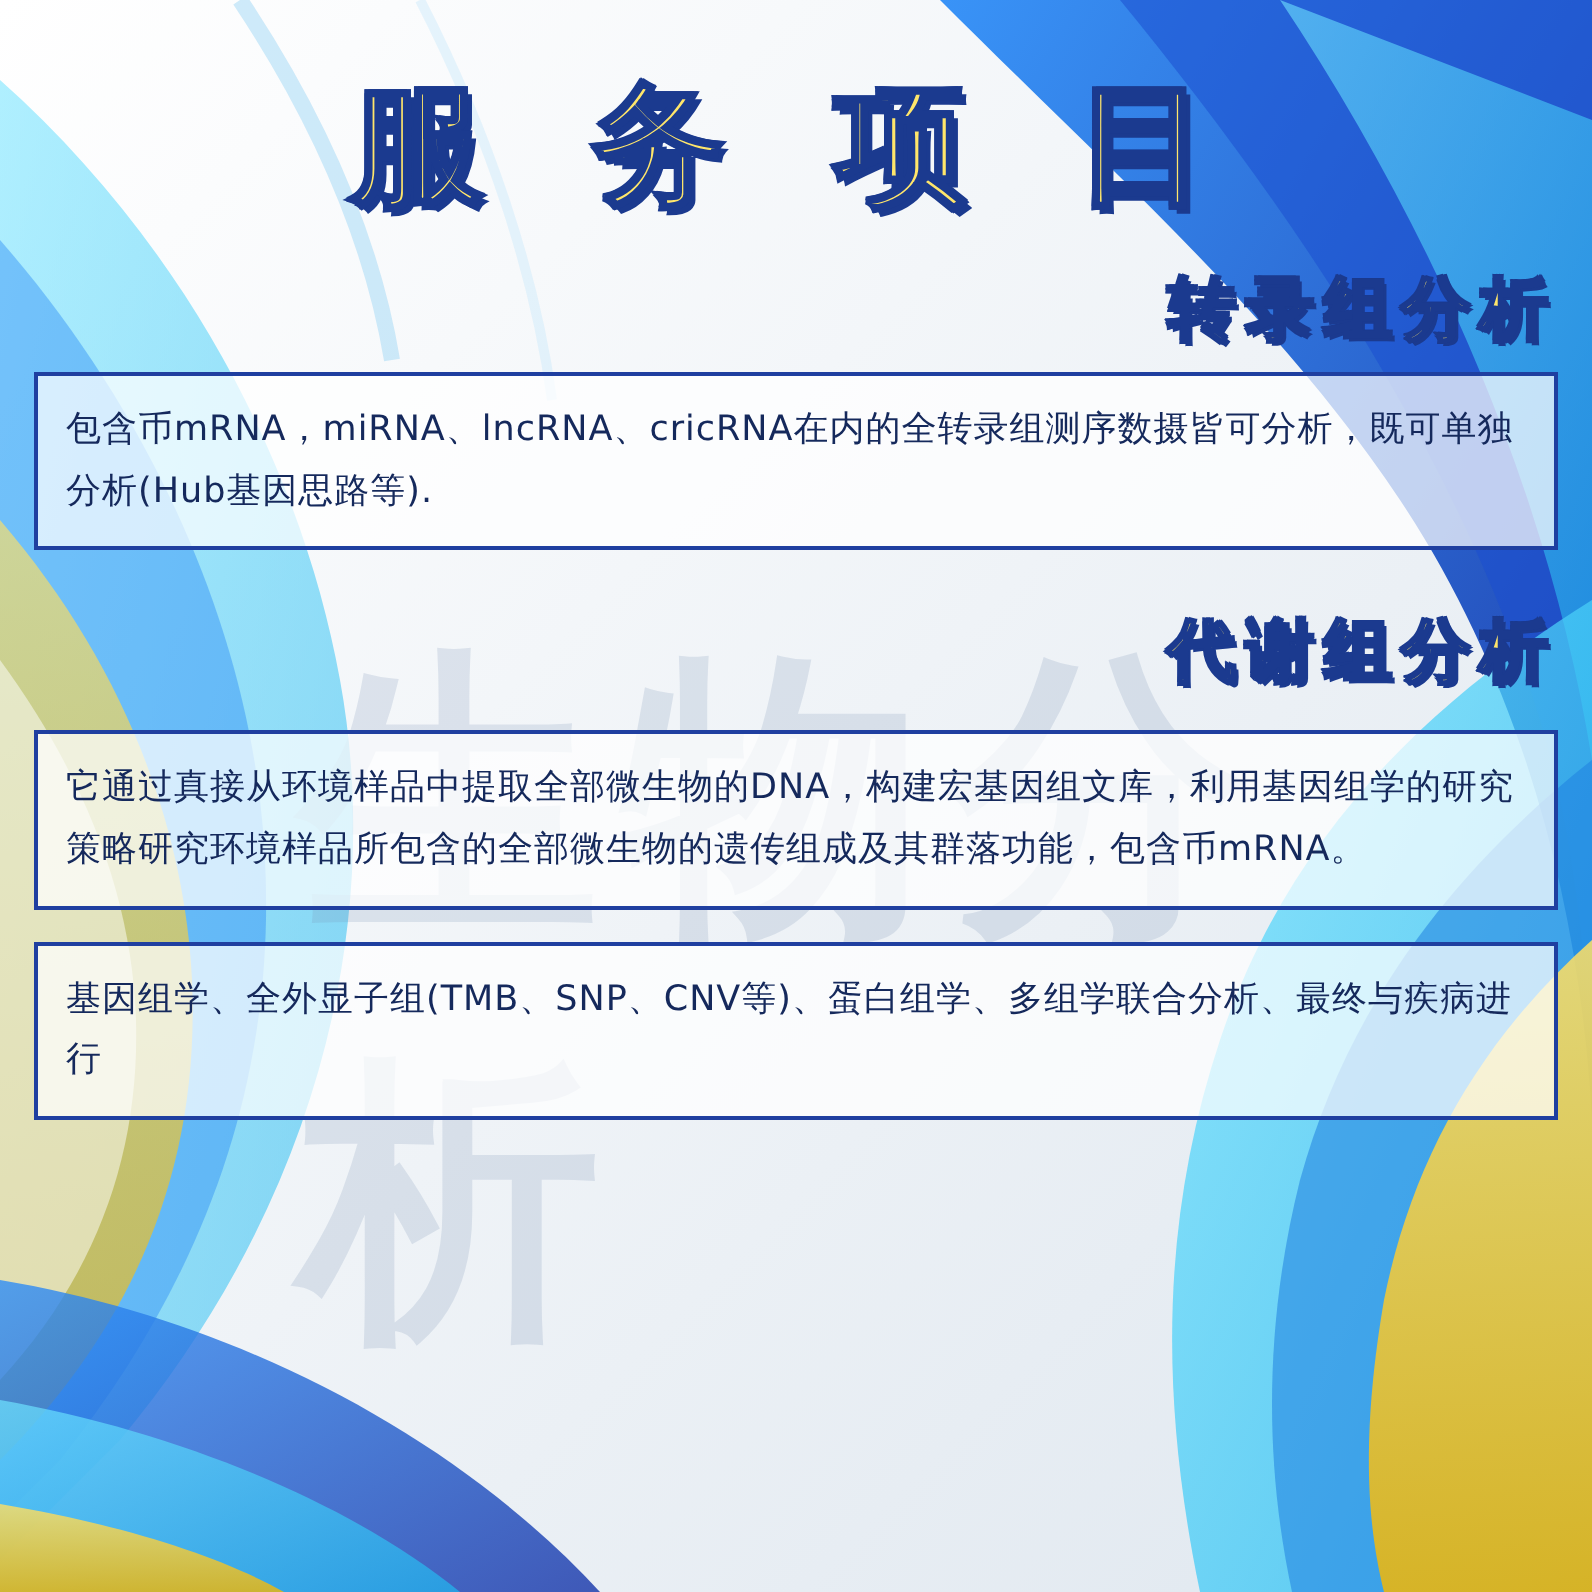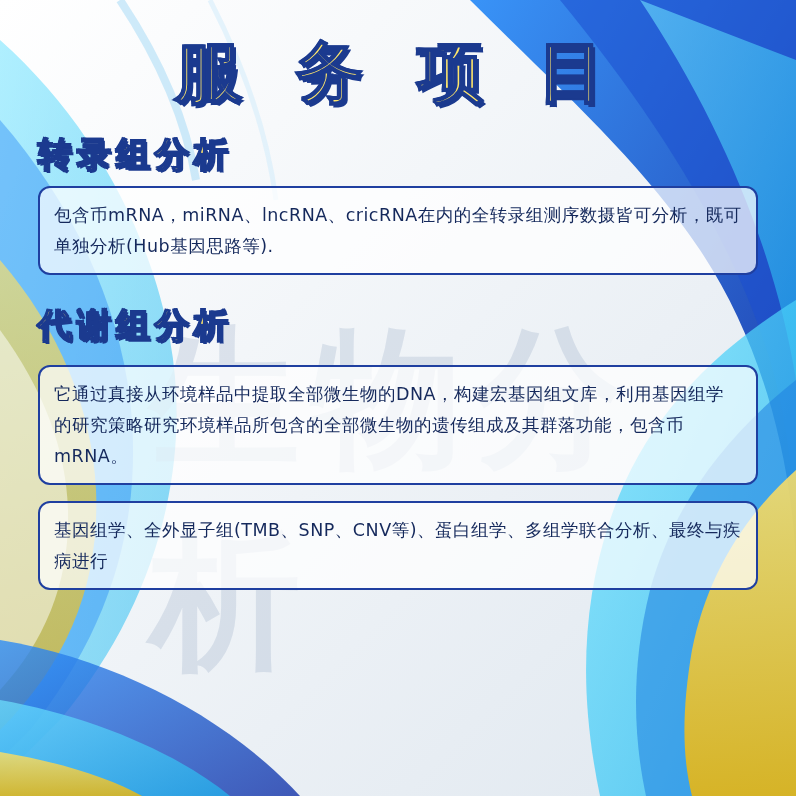--- a/index.html
+++ b/index.html
@@ -38,58 +38,58 @@
     font-family: "DejaVu Sans", sans-serif;
     pointer-events: none;
     user-select: none;
   }
   .content {
     position: relative;
     z-index: 5;
     width: 796px;
     height: 692px;
     box-sizing: border-box;
-    padding: 0 38px;
+    padding: 0 17px;
   }
   .main-title {
     text-align: center;
     font-size: 66px;
     font-weight: bold;
     letter-spacing: 16px;
     color: #ffe66b;
     -webkit-text-stroke: 2px #1b3a8f;
     text-shadow:
       3px 3px 0 #1b3a8f,
       -1px -1px 0 #1b3a8f,
       1px -1px 0 #1b3a8f,
       -1px 1px 0 #1b3a8f;
     padding-top: 28px;
     font-family: "DejaVu Sans", sans-serif;
   }
   .section {
     margin-top: 6px;
   }
   .section-title {
-    text-align: left;
+    text-align: right;
     font-size: 34px;
     font-weight: bold;
     letter-spacing: 5px;
     color: #ffe66b;
     -webkit-text-stroke: 1.5px #1b3a8f;
     text-shadow:
       2px 2px 0 #1b3a8f,
       -1px -1px 0 #1b3a8f,
       1px -1px 0 #1b3a8f,
       -1px 1px 0 #1b3a8f;
     margin: 10px 0 8px 0;
     font-family: "DejaVu Sans", sans-serif;
   }
   .section-box {
     border: 2.5px solid #1f3fa0;
-    border-radius: 12px;
+    border-radius: 0;
     background: rgba(255, 255, 255, 0.72);
     padding: 12px 14px;
     font-size: 17.5px;
     line-height: 1.75;
     color: #15295c;
     font-family: "DejaVu Sans", sans-serif;
     letter-spacing: 0.5px;
   }
   .section-box p {
     margin: 0;

